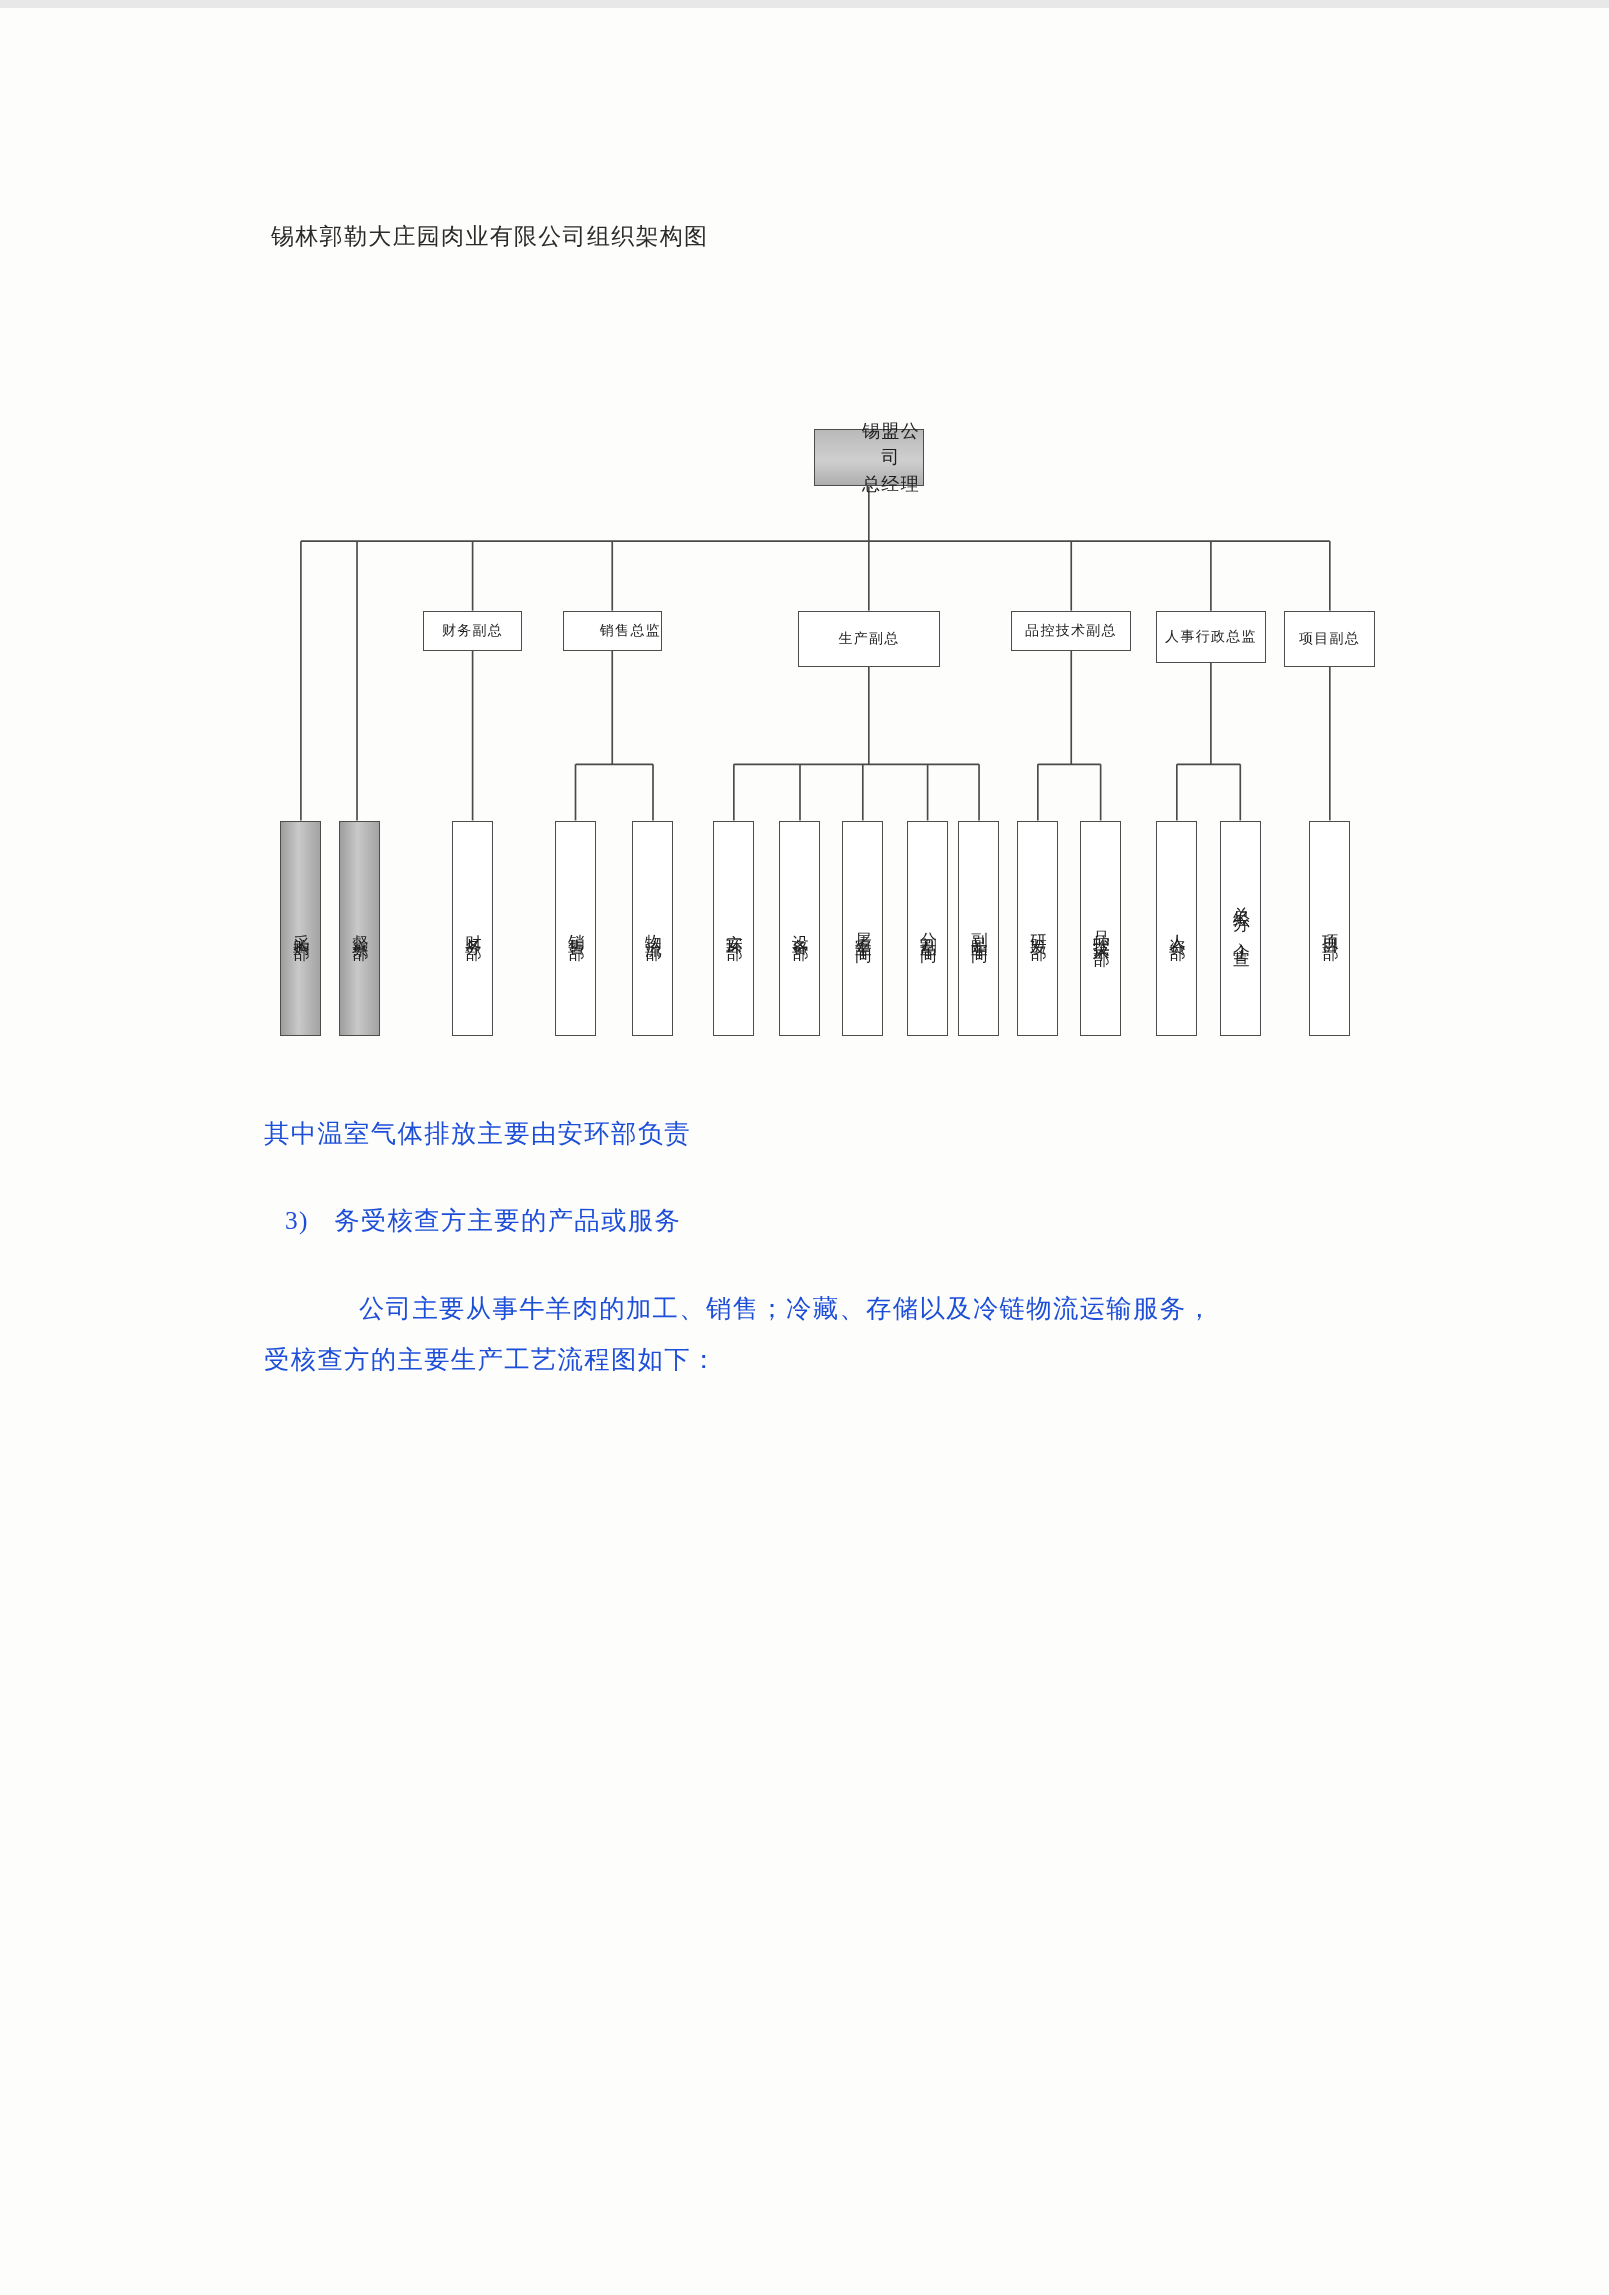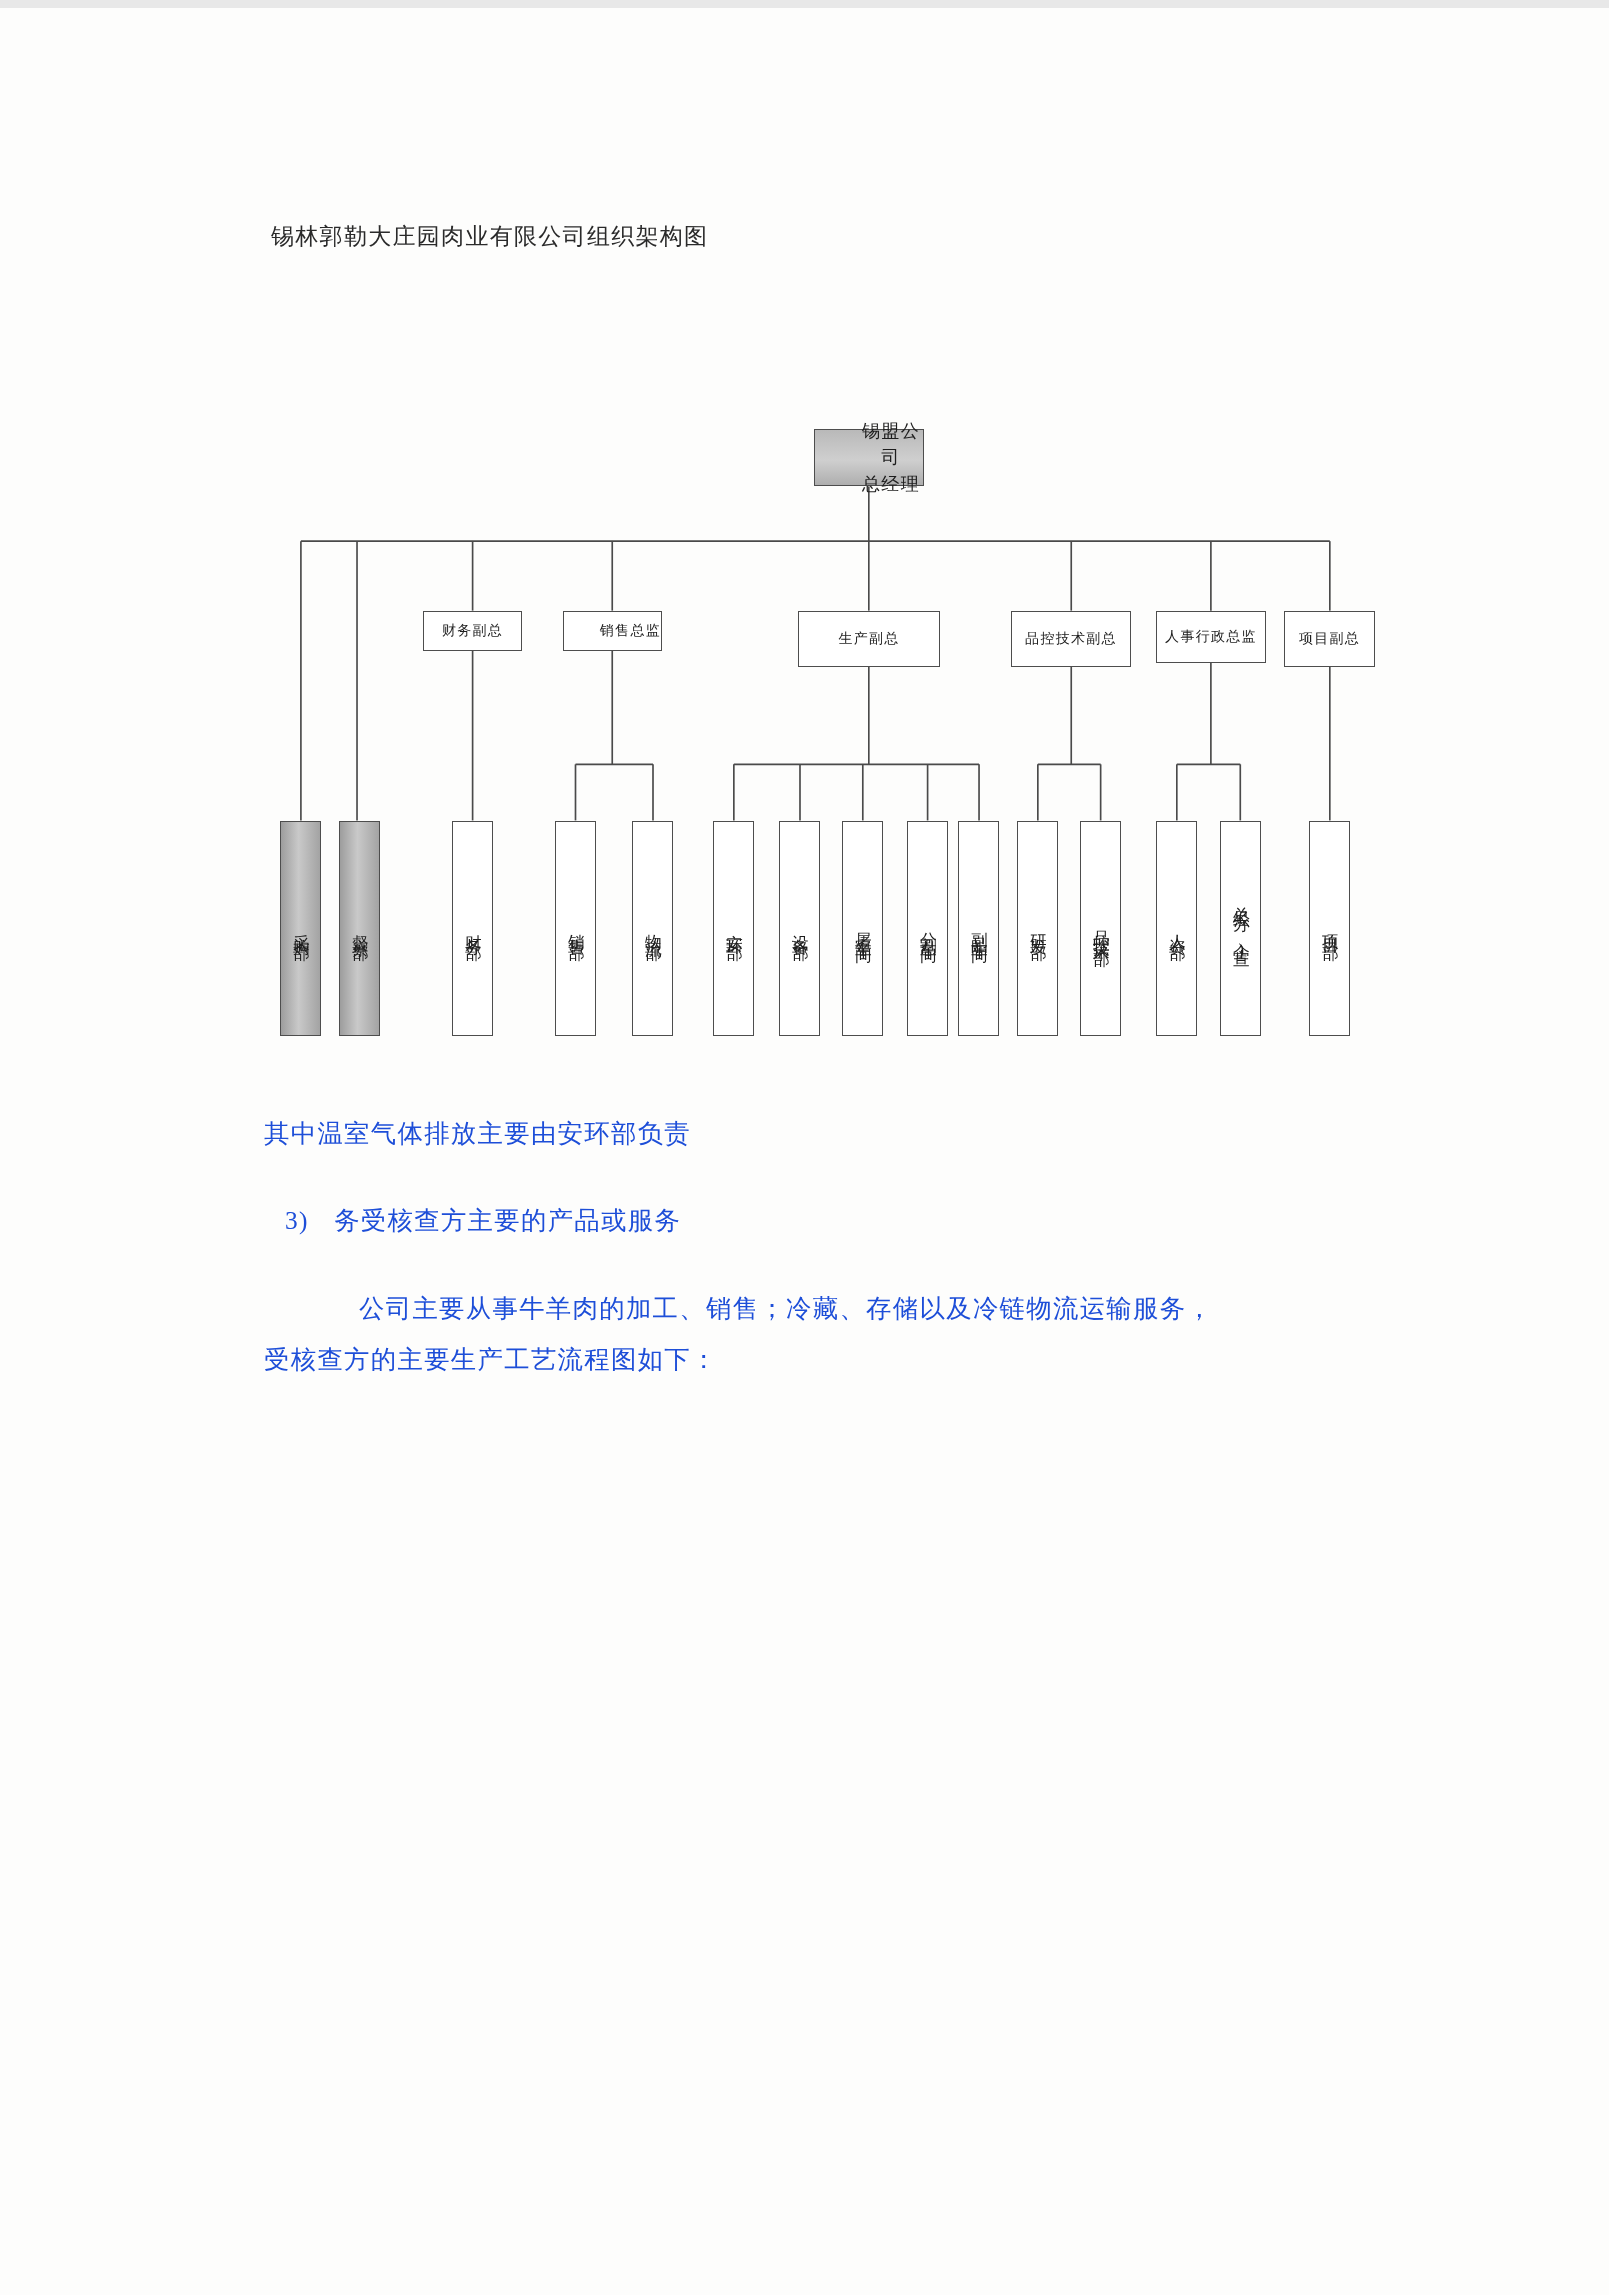--- a/index.html
+++ b/index.html
@@ -133,21 +133,21 @@
 
   <div class="box mgr-box" style="left:423px; top:603px; width:99px; height:40px;">
     <span>财务副总</span>
   </div>
   <div class="box mgr-box" style="left:563px; top:603px; width:99px; height:40px;justify-content:flex-end;">
     <span>销售总监</span>
   </div>
   <div class="box mgr-box" style="left:798px; top:603px; width:142px; height:56px;justify-content:center;">
     <span>生产副总</span>
   </div>
-  <div class="box mgr-box" style="left:1011px; top:603px; width:120px; height:56px;">
+  <div class="box mgr-box" style="left:1011px; top:603px; width:120px; height:40px;">
     <span>品控技术副总</span>
   </div>
   <div class="box mgr-box" style="left:1156px; top:603px; width:110px; height:52px;">
     <span>人事行政总监</span>
   </div>
   <div class="box mgr-box" style="left:1284px; top:603px; width:91px; height:56px;">
     <span>项目副总</span>
   </div>
 
   <div class="box dept-box shaded" style="left:280px; top:813px; width:41px; height:215px;">

